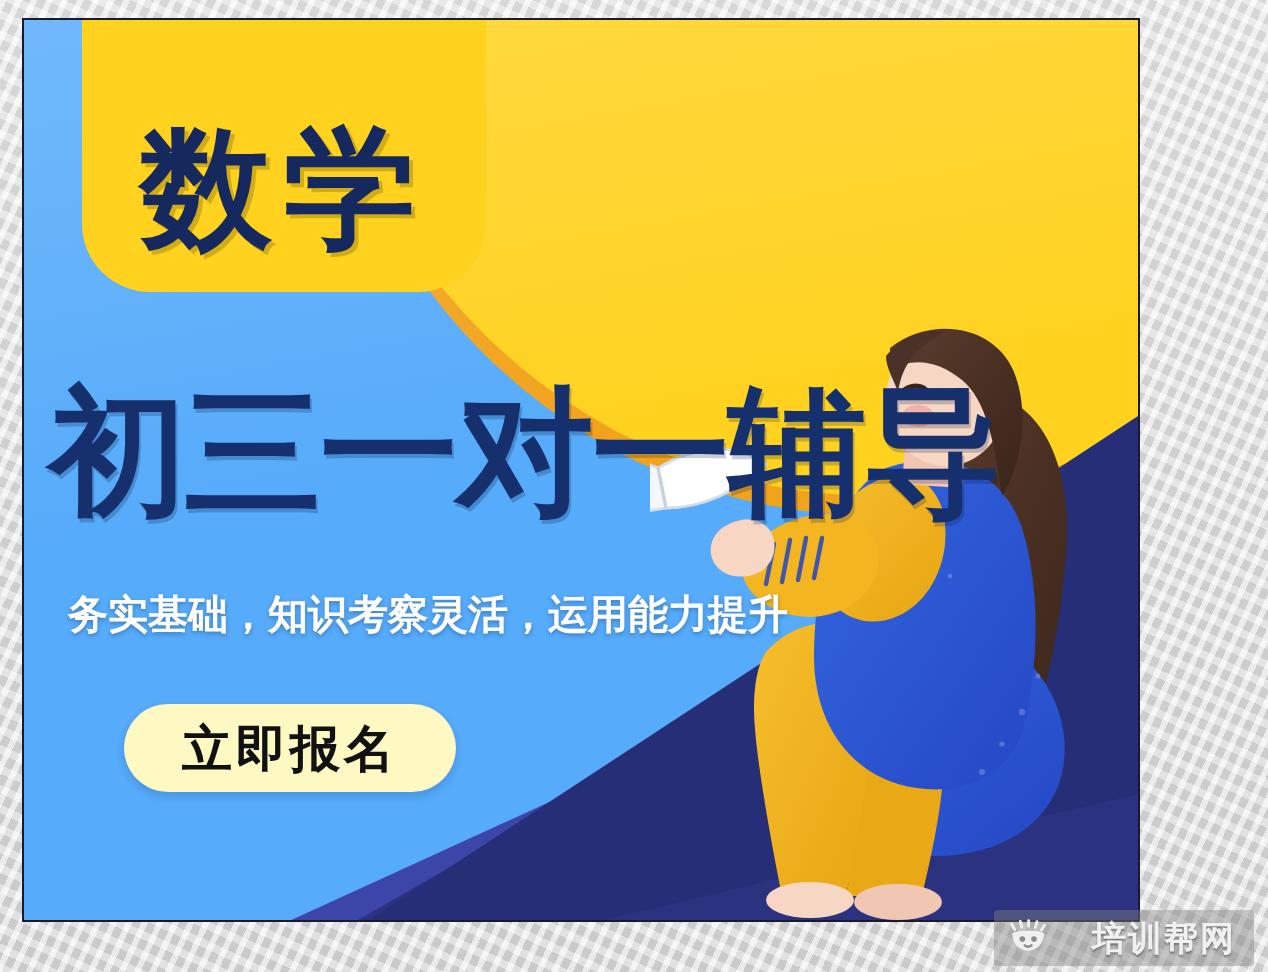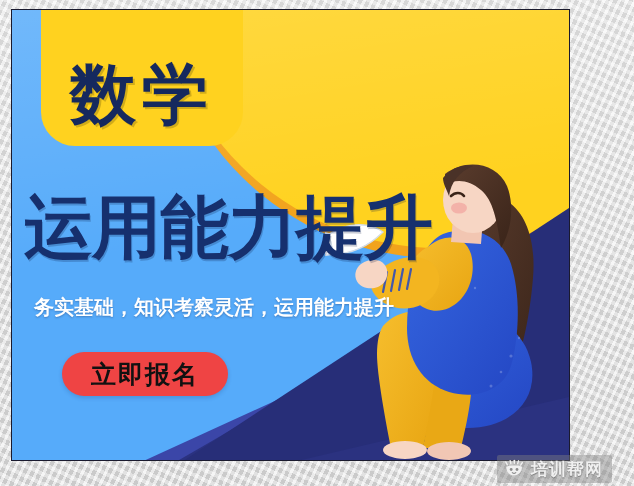--- a/index.html
+++ b/index.html
@@ -145,21 +145,21 @@
     text-shadow: 0 1px 2px rgba(20,40,90,.35);
   }
 
   
   #cta-button {
     position: absolute;
     left: 50px;
     top: 342px;
     width: 166px;
     height: 44px;
-    background: #ef4444;
+    background: #fef9c3;
     border-radius: 26px;
     display: flex;
     align-items: center;
     justify-content: center;
     cursor: pointer;
     box-shadow: 0 2px 4px rgba(20,40,90,.18);
   }
   #cta-button-label {
     font-family: "DejaVu Sans", "Liberation Sans", sans-serif;
     font-size: 25px;
@@ -180,21 +180,21 @@
 
   
   #watermark {
     position: absolute;
     left: 497px;
     top: 455px;
     height: 28px;
     padding: 0 9px 0 7px;
     display: flex;
     align-items: center;
-    gap: 7px;
+    gap: 22px;
     background: rgba(128,128,128,.42);
     border-radius: 2px;
   }
   #watermark-icon { width: 20px; height: 20px; display: block; }
   #watermark-text {
     font-family: "DejaVu Sans", "Liberation Sans", sans-serif;
     font-size: 17px;
     font-weight: 700;
     color: #f0f0f0;
     letter-spacing: 1px;
@@ -283,21 +283,21 @@
         <circle cx="194" cy="178" r="1.2"></circle>
         <circle cx="166" cy="226" r="1.5"></circle>
         <circle cx="150" cy="128" r="1.2"></circle>
       </g>
     </svg>
 
     <div id="subject-badge">
       <span id="subject-badge-text">数学</span>
     </div>
 
-    <div id="headline">运用能力提升</div>
+    <div id="headline">初三一对一辅导</div>
 
     <div id="subtitle">务实基础，知识考察灵活，运用能力提升</div>
 
     <div id="cta-button">
       <span id="cta-button-label">立即报名</span>
     </div>
 
   </div>
 
   <div id="watermark">

